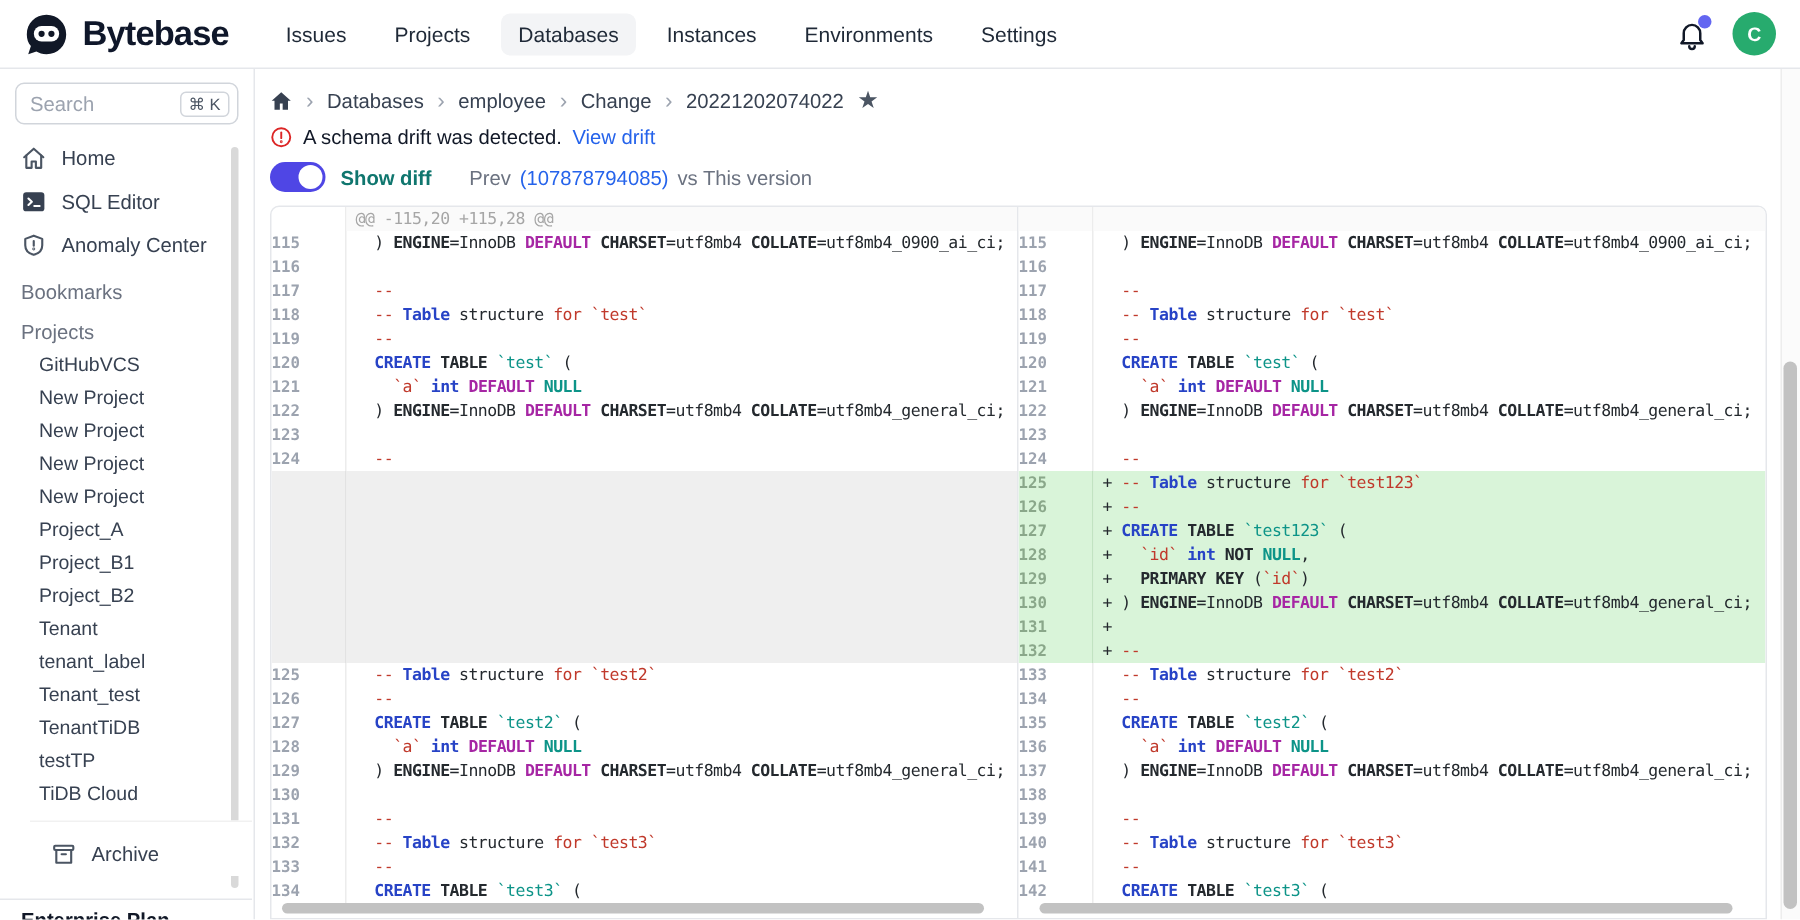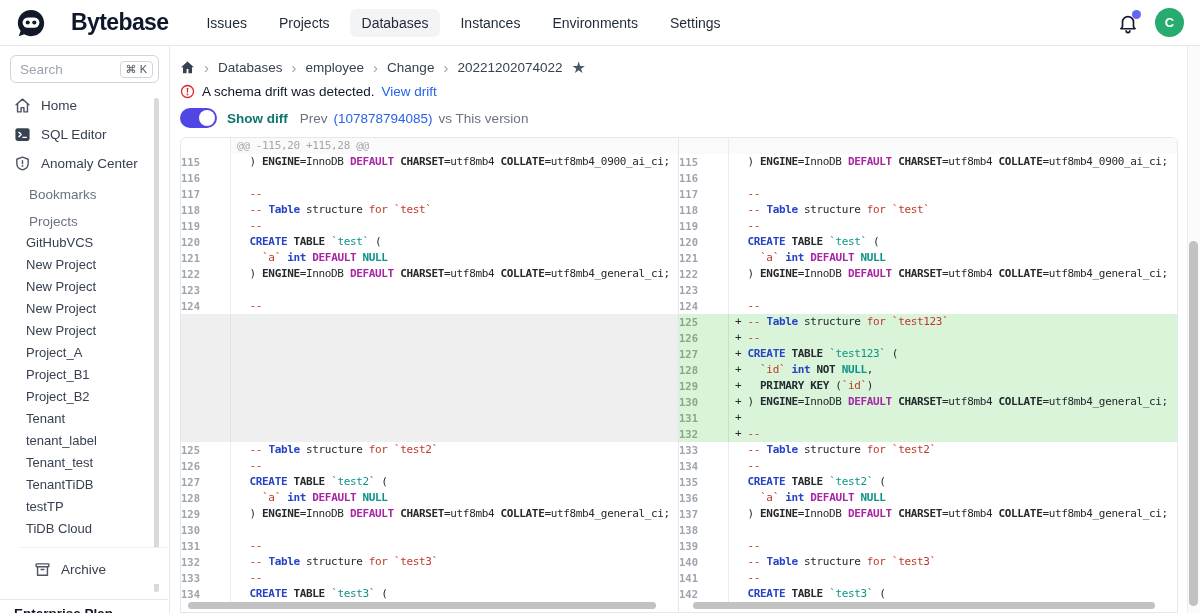--- a/index.html
+++ b/index.html
@@ -3,21 +3,21 @@
 <meta charset="utf-8">
 <style>
   * { margin:0; padding:0; box-sizing:border-box; }
   html,body { width:1200px; height:613px; overflow:hidden; background:#fff;
     font-family:"Liberation Sans", sans-serif; color:#1f2937; }
   body { position:relative; }
 
   
   .topnav { height:46px; display:flex; align-items:center; padding:0 16px;
     border-bottom:1px solid #e5e7eb; background:#fff; position:relative; z-index:5; }
-  .logo { display:flex; align-items:center; gap:25px; cursor:pointer; }
+  .logo { display:flex; align-items:center; gap:9px; cursor:pointer; }
   .logo svg { width:30px; height:30px; display:block; }
   .brand { font-size:23px; font-weight:800; letter-spacing:-0.6px; color:#0f172a; }
   .nav-items { display:flex; align-items:center; gap:8px; margin-left:26px; }
   .nav-item { font-size:14px; color:#1f2937; padding:6px 12px; border-radius:6px; cursor:pointer; }
   .nav-item.active { background:#f3f4f6; }
   .nav-right { margin-left:auto; display:flex; align-items:center; gap:16px; }
   .bell-wrap { position:relative; width:22px; height:22px; cursor:pointer; }
   .bell-wrap svg { width:22px; height:22px; }
   .notif-dot { position:absolute; top:-2px; right:-2px; width:9px; height:9px;
     border-radius:50%; background:var(--notification-dot,#6366f1); }
@@ -32,21 +32,21 @@
     display:flex; align-items:center; justify-content:space-between; padding:0 5px 0 9px; }
   .search-box input { border:none; outline:none; width:80px; font-size:13.5px;
     font-family:"Liberation Sans",sans-serif; color:#374151; background:transparent; }
   .search-box input::placeholder { color:#9ca3af; }
   .kbd { font-size:11px; color:#4b5563; border:1px solid #d1d5db; border-radius:4px;
     padding:1px 5px; background:#fff; white-space:nowrap; }
   .side-item { height:29px; display:flex; align-items:center; gap:10px; padding:0 14px;
     font-size:13.5px; color:#374151; cursor:pointer; }
   .side-item .icn { width:17px; height:17px; color:#4b5563; flex:none; }
   .side-item .icn svg { width:17px; height:17px; display:block; }
-  .section-label { padding:9px 14px 3px; font-size:13.5px; color:#6b7280;margin-left:15px; }
+  .section-label { padding:9px 14px 3px; font-size:13.5px; color:#6b7280; }
   .project-item { padding:3px 8px 3px 26px; font-size:13px; color:#374151;
     line-height:16px; cursor:pointer; white-space:nowrap; }
   .side-scrollbar { position:absolute; left:154px; top:52px; width:5px; height:494px;
     background:#d9d9d9; border-radius:3px; }
   .archive-row { position:absolute; left:0; right:1px; bottom:29px; border-top:1px solid #f1f1f1;
     padding-top:7px; background:#fff;margin-left:20px; }
   .plan-footer { position:absolute; left:0; right:1px; bottom:0; height:14px;
     border-top:1px solid #e5e7eb; font-size:13.5px; font-weight:700; color:#111827;
     padding:6px 14px 0; background:#fff; }
 
@@ -242,21 +242,21 @@
       </span>
     <span class="alert-text">A schema drift was detected.</span>
     <span class="link">View drift</span>
   </div>
 
   <div class="toolbar">
     <div class="toggle">
         <span class="knob"></span>
       </div>
     <span class="toggle-label">Show diff</span>
-    <span class="muted" style="margin-left:2px">Prev</span>
+    <span class="muted" style="margin-left:15px">Prev</span>
     <span class="link" style="font-size:13.5px;margin-left:-4px">(107878794085)</span>
     <span class="muted" style="margin-left:-4px">vs This version</span>
   </div>
 
   <div class="diff-wrap">
     <div class="pane left" id="pane-left">
         <div class="drow t-hunk">
           <div class="gut"></div>
           <div class="code"><span class="tk-h">@@ -115,20 +115,28 @@</span></div>
         </div>

